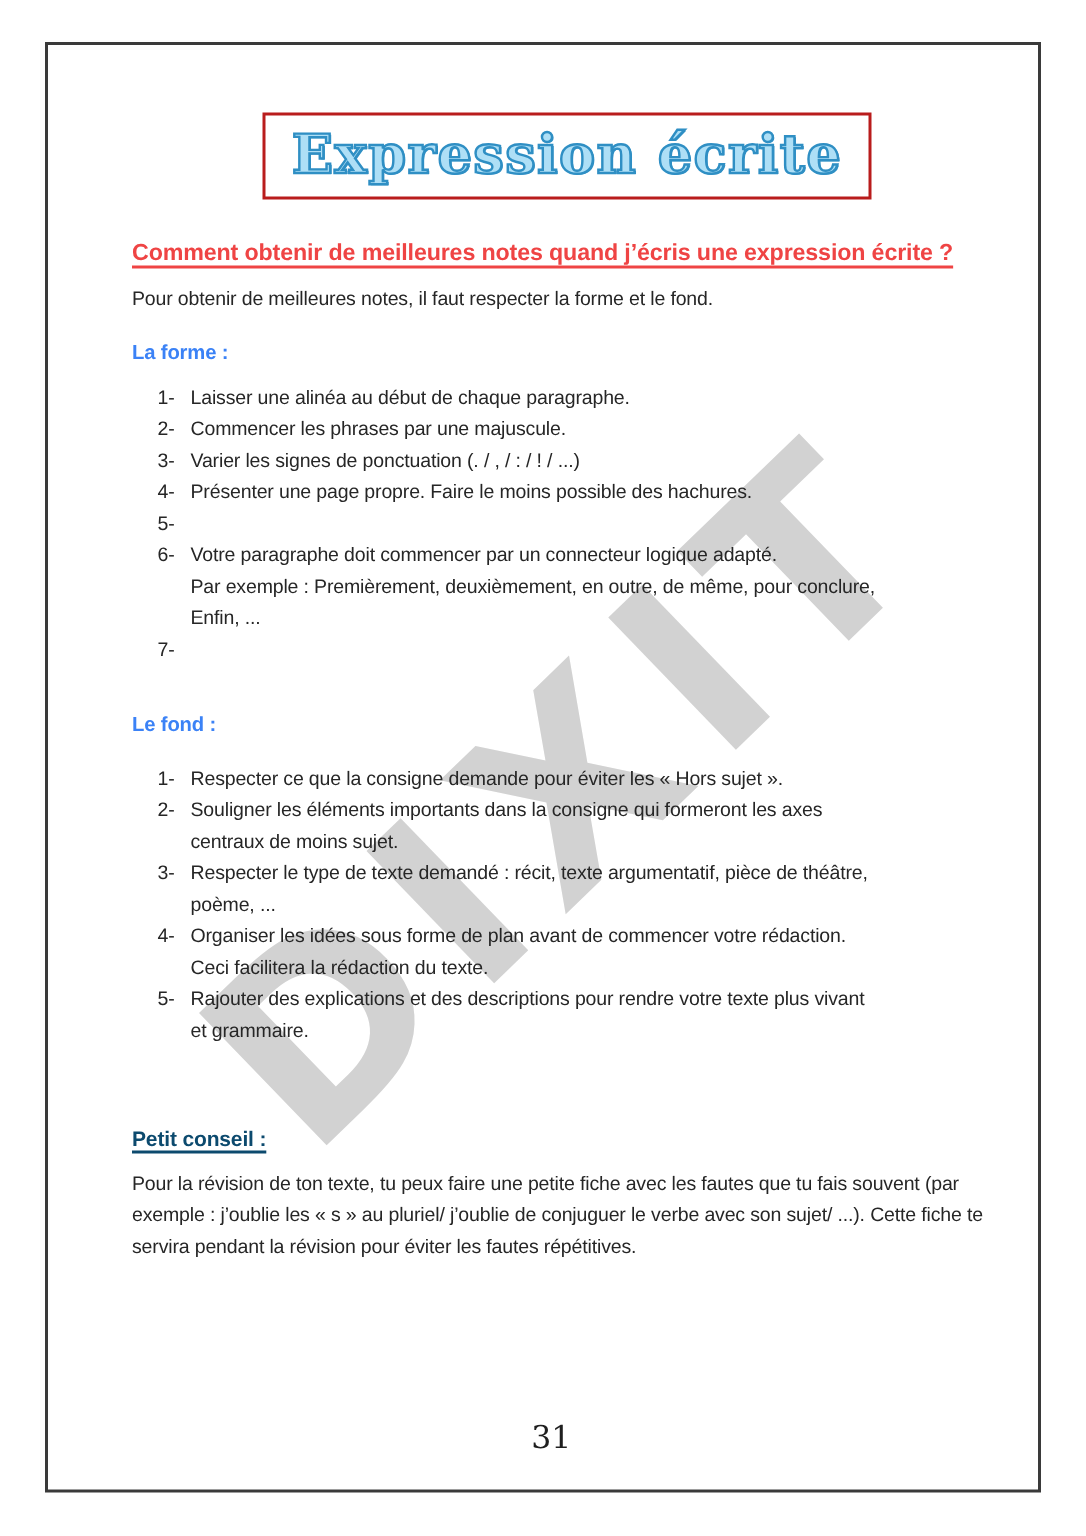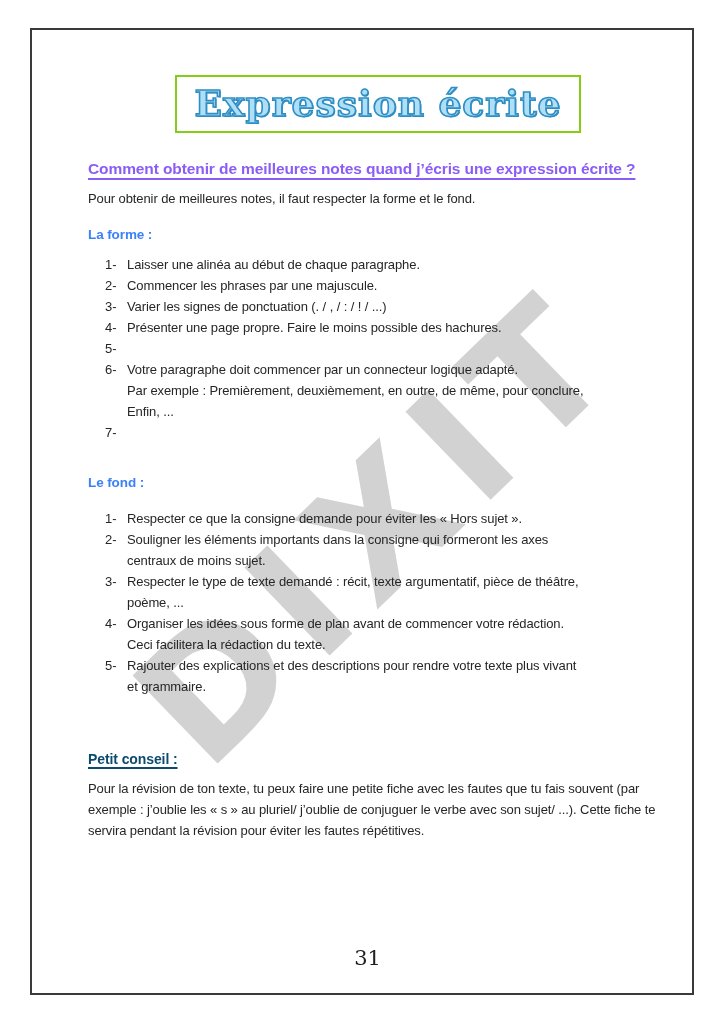--- a/index.html
+++ b/index.html
@@ -39,42 +39,42 @@
     z-index: 1;
     padding: 75px 56px 0 88px;
     color: #262626;
     font-size: 13px;
     letter-spacing: -0.1px;
     line-height: 21px;
   }
   .title-box {
     width: fit-content;
     margin: 0 auto;
-    border: 2px solid #84cc16;
+    border: 2px solid #b91c1c;
     background: rgba(255,255,255,0.85);
     padding: 5px 18px 7px 18px;
   }
   .title-text {
     font-family: "DejaVu Serif", serif;
     font-weight: bold;
     font-size: 36px;
     line-height: 42px;
     letter-spacing: 1px;
     color: #aedff6;
     -webkit-text-stroke: 1.6px #2f8fc4;
     text-shadow: 1px 1px 0 #2f8fc4;
     white-space: nowrap;
   }
   .heading {
     margin-top: 20px;
     max-width: 565px;
     font-size: 15.5px;
     line-height: 31px;
     font-weight: bold;
-    color: #8b5cf6;
+    color: #ef4444;
     text-decoration: underline;
     text-decoration-thickness: 2px;
     text-underline-offset: 4px;
   }
   .intro { margin-top: 4px; }
   .section-label {
     font-weight: bold;
     color: #3b82f6;
     font-size: 13.5px;
   }

